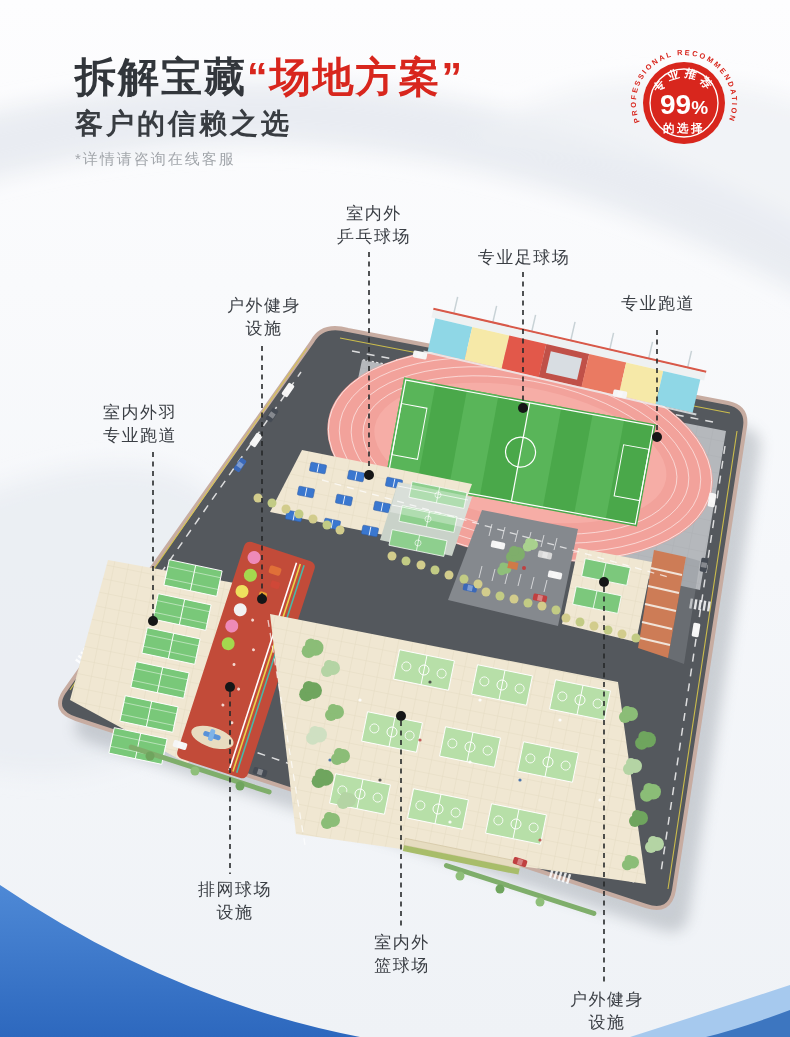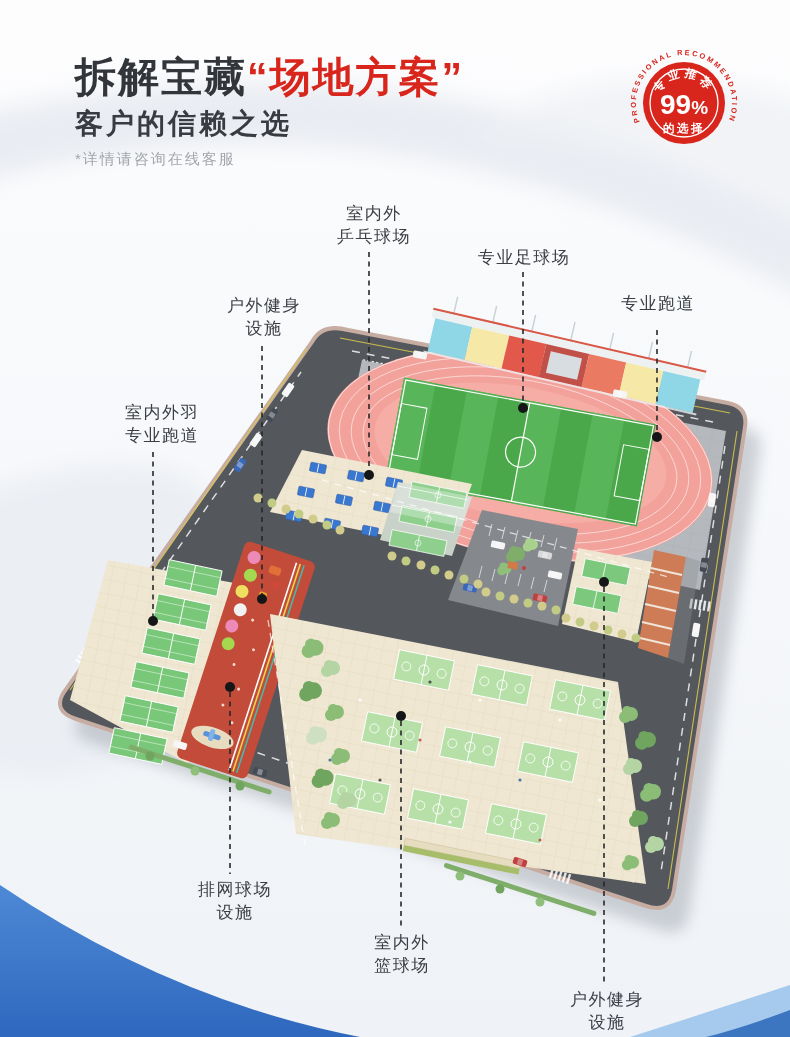--- a/index.html
+++ b/index.html
@@ -456,21 +456,21 @@
   <div class="callout" style="left:524px;top:247px;">
     <span>专业足球场</span>
   </div>
   <div class="callout" style="left:658px;top:293px;">
     <span>专业跑道</span>
   </div>
   <div class="callout" style="left:264px;top:295px;">
     <span>户外健身</span>
       <span>设施</span>
   </div>
-  <div class="callout" style="left:162px;top:402px;">
+  <div class="callout" style="left:140px;top:402px;">
     <span>室内外羽</span>
       <span>专业跑道</span>
   </div>
   <div class="callout" style="left:235px;top:879px;">
     <span>排网球场</span>
       <span>设施</span>
   </div>
   <div class="callout" style="left:402px;top:932px;">
     <span>室内外</span>
       <span>篮球场</span>

